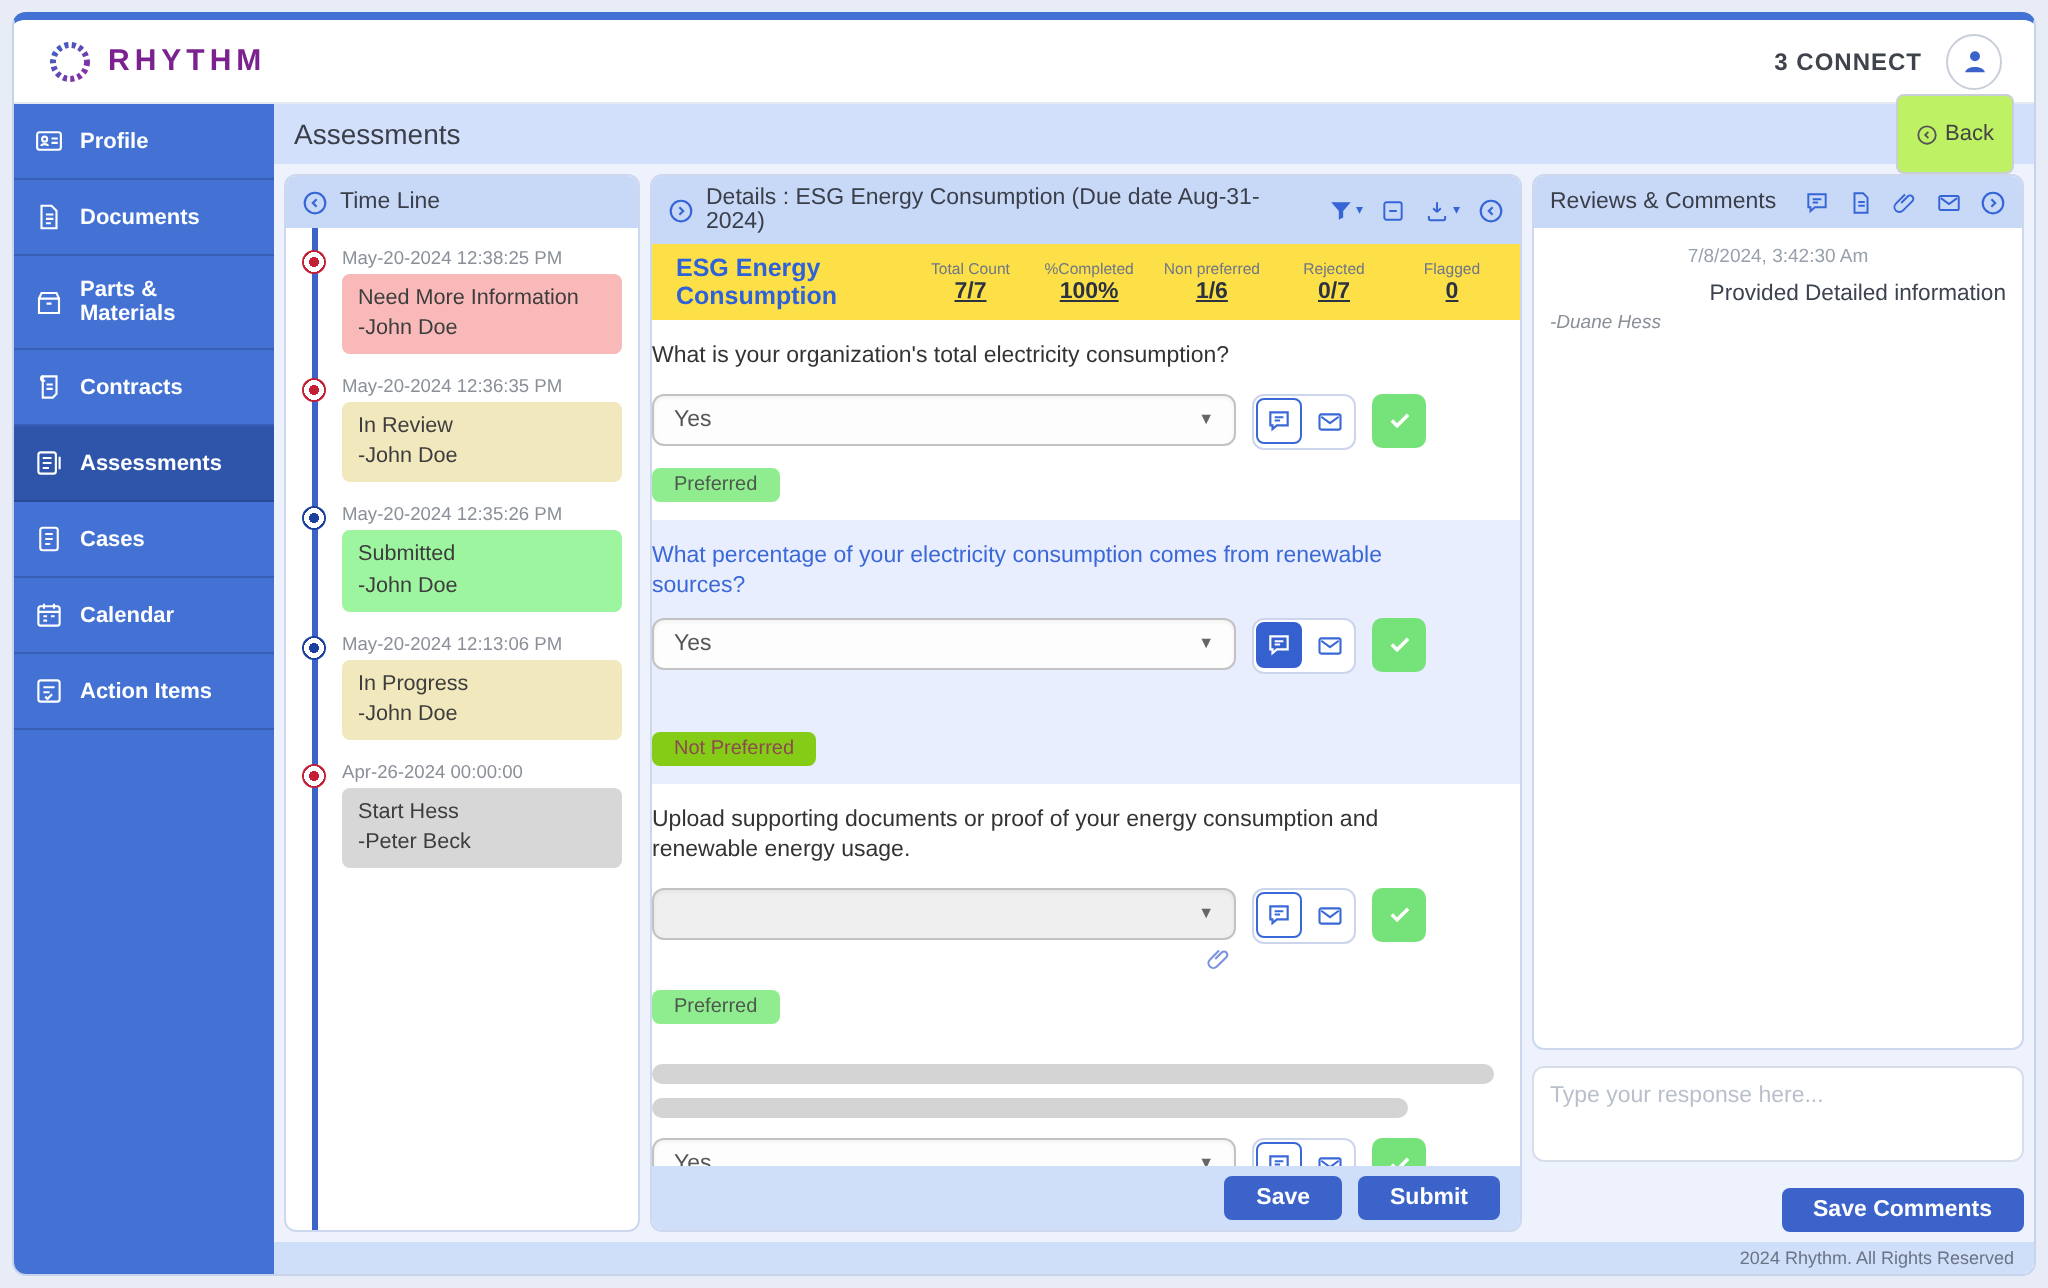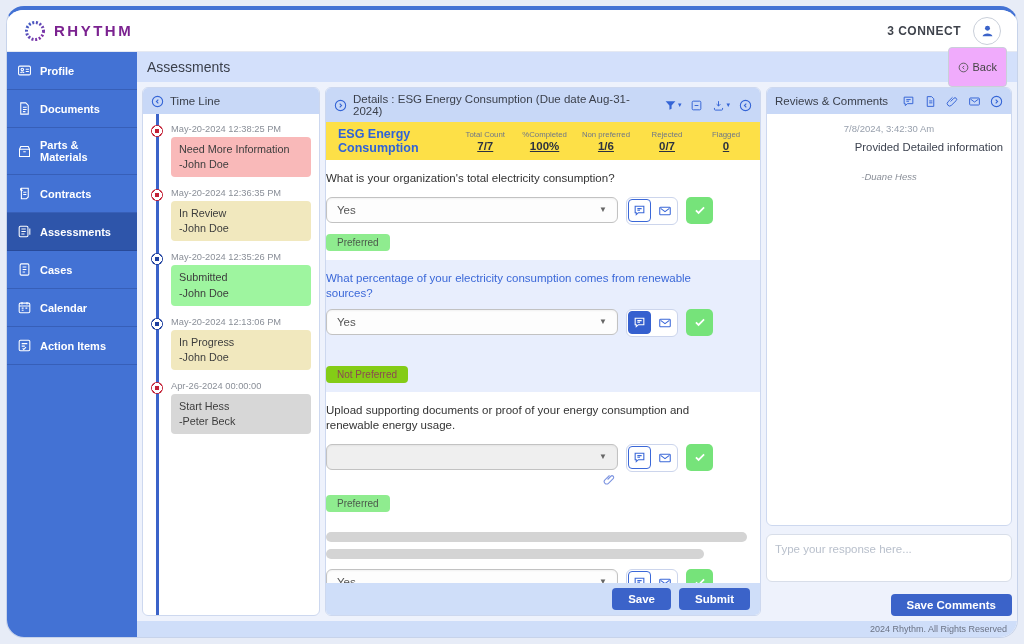--- a/index.html
+++ b/index.html
@@ -5,21 +5,21 @@
   * { box-sizing: border-box; margin: 0; padding: 0; }
   html,body { width:1024px; height:644px; }
   body {
     background:#e7ecf7;
     font-family:"Liberation Sans", sans-serif;
     position:relative; overflow:hidden;
   }
   .app {
     position:absolute; top:6px; left:6px; right:6px; bottom:6px;
     background:#fff; border:1px solid #c7d3ea; border-top:4px solid #4372d4;
-    border-radius:18px; overflow:hidden; display:flex; flex-direction:column;
+    border-radius:7px; overflow:hidden; display:flex; flex-direction:column;
   }
   
   .topbar { height:42px; background:#fff; display:flex; align-items:center;
     justify-content:space-between; padding:0 16px; border-bottom:1px solid #e5e9f2; flex:0 0 42px;}
   .logo { display:flex; align-items:center; gap:7px; }
   .logo-text { font-size:15px; font-weight:bold; color:#7b2290; letter-spacing:2.5px; }
   .connect-area { display:flex; align-items:center; gap:12px; }
   .connect-label { font-size:12px; font-weight:bold; color:#3f434c; letter-spacing:0.5px; }
   .avatar { width:28px; height:28px; border-radius:50%; border:1px solid #c9cfd9; background:#fff;
     display:flex; align-items:center; justify-content:center; cursor:pointer; }
@@ -27,21 +27,21 @@
   .body-row { flex:1; display:flex; min-height:0; }
   .sidebar { width:130px; background:#4372d4; display:flex; flex-direction:column; flex:0 0 130px; }
   .side-item { display:flex; align-items:center; gap:8px; padding:11px 10px; color:#fff;
     font-size:11px; font-weight:bold; border-bottom:1px solid rgba(25,45,110,0.28); cursor:pointer; }
   .side-item.active { background:#2e55aa; }
   .side-item svg { flex:0 0 15px; }
   .main { flex:1; display:flex; flex-direction:column; background:#eef2fc; min-width:0; }
   .titlebar { height:30px; background:#d3e0fb; display:flex; align-items:center;
     justify-content:space-between; padding:0 10px; flex:0 0 30px; }
   .page-title { font-size:14px; color:#3a3f4a; }
-  .back-btn { display:flex; align-items:center; gap:4px; background:#f0abfc; border:1px solid #c9cfd9;
+  .back-btn { display:flex; align-items:center; gap:4px; background:#bef264; border:1px solid #c9cfd9;
     border-radius:4px; padding:13px 9px; font-size:11px; color:#444; cursor:pointer; }
   .content { flex:1; display:flex; gap:5px; padding:5px; min-height:0; }
   .panel { background:#fff; border:1px solid #cdd8ef; border-radius:6px; display:flex;
     flex-direction:column; overflow:hidden; }
   .panel-header { background:#c8d8f7; padding:5px 8px; display:flex; align-items:center; gap:6px;
     font-size:11.5px; color:#3a3f4a; flex:0 0 auto; min-height:26px; }
   .footer-strip { height:16px; background:#cfdef9; font-size:9px; color:#6b7385;
     text-align:right; line-height:16px; padding-right:10px; flex:0 0 16px; }
   
   .timeline-panel { width:178px; flex:0 0 178px; }
@@ -90,21 +90,21 @@
   .q-skel.short { width:87%; }
   .details-footer { background:#cfdef9; padding:5px 10px; display:flex; justify-content:flex-end; gap:8px; flex:0 0 auto; }
   .btn-primary { background:#3b63c9; color:#fff; border:none; border-radius:4px; font-size:11.5px;
     font-weight:bold; padding:5px 16px; cursor:pointer; }
   
   .reviews-col { width:246px; flex:0 0 246px; display:flex; flex-direction:column; }
   .reviews-panel { flex:1; min-height:0; }
   .rv-body { flex:1; padding:9px 8px; overflow:hidden; }
   .comment-ts { text-align:center; font-size:9.5px; color:#98a0ad; margin-bottom:7px; }
   .comment-text { text-align:right; font-size:11.3px; color:#3d4350; }
-  .comment-author { text-align:center; font-size:9.5px; color:#8a8f98; font-style:italic; margin-top:18px; }
+  .comment-author { text-align:left; font-size:9.5px; color:#8a8f98; font-style:italic; margin-top:3px; }
   .reviews-input { margin-top:8px; }
   .reviews-input textarea { width:100%; height:48px; border:1px solid #d8dee9; border-radius:6px;
     padding:8px; font-size:11.5px; color:#555; resize:none; background:#fff; font-family:inherit; }
   .reviews-input textarea::placeholder { color:#b9c0cc; }
   .reviews-actions { display:flex; justify-content:flex-end; margin-top:8px; }
 </style>
 </head>
 <body>
 
 <div class="app">

